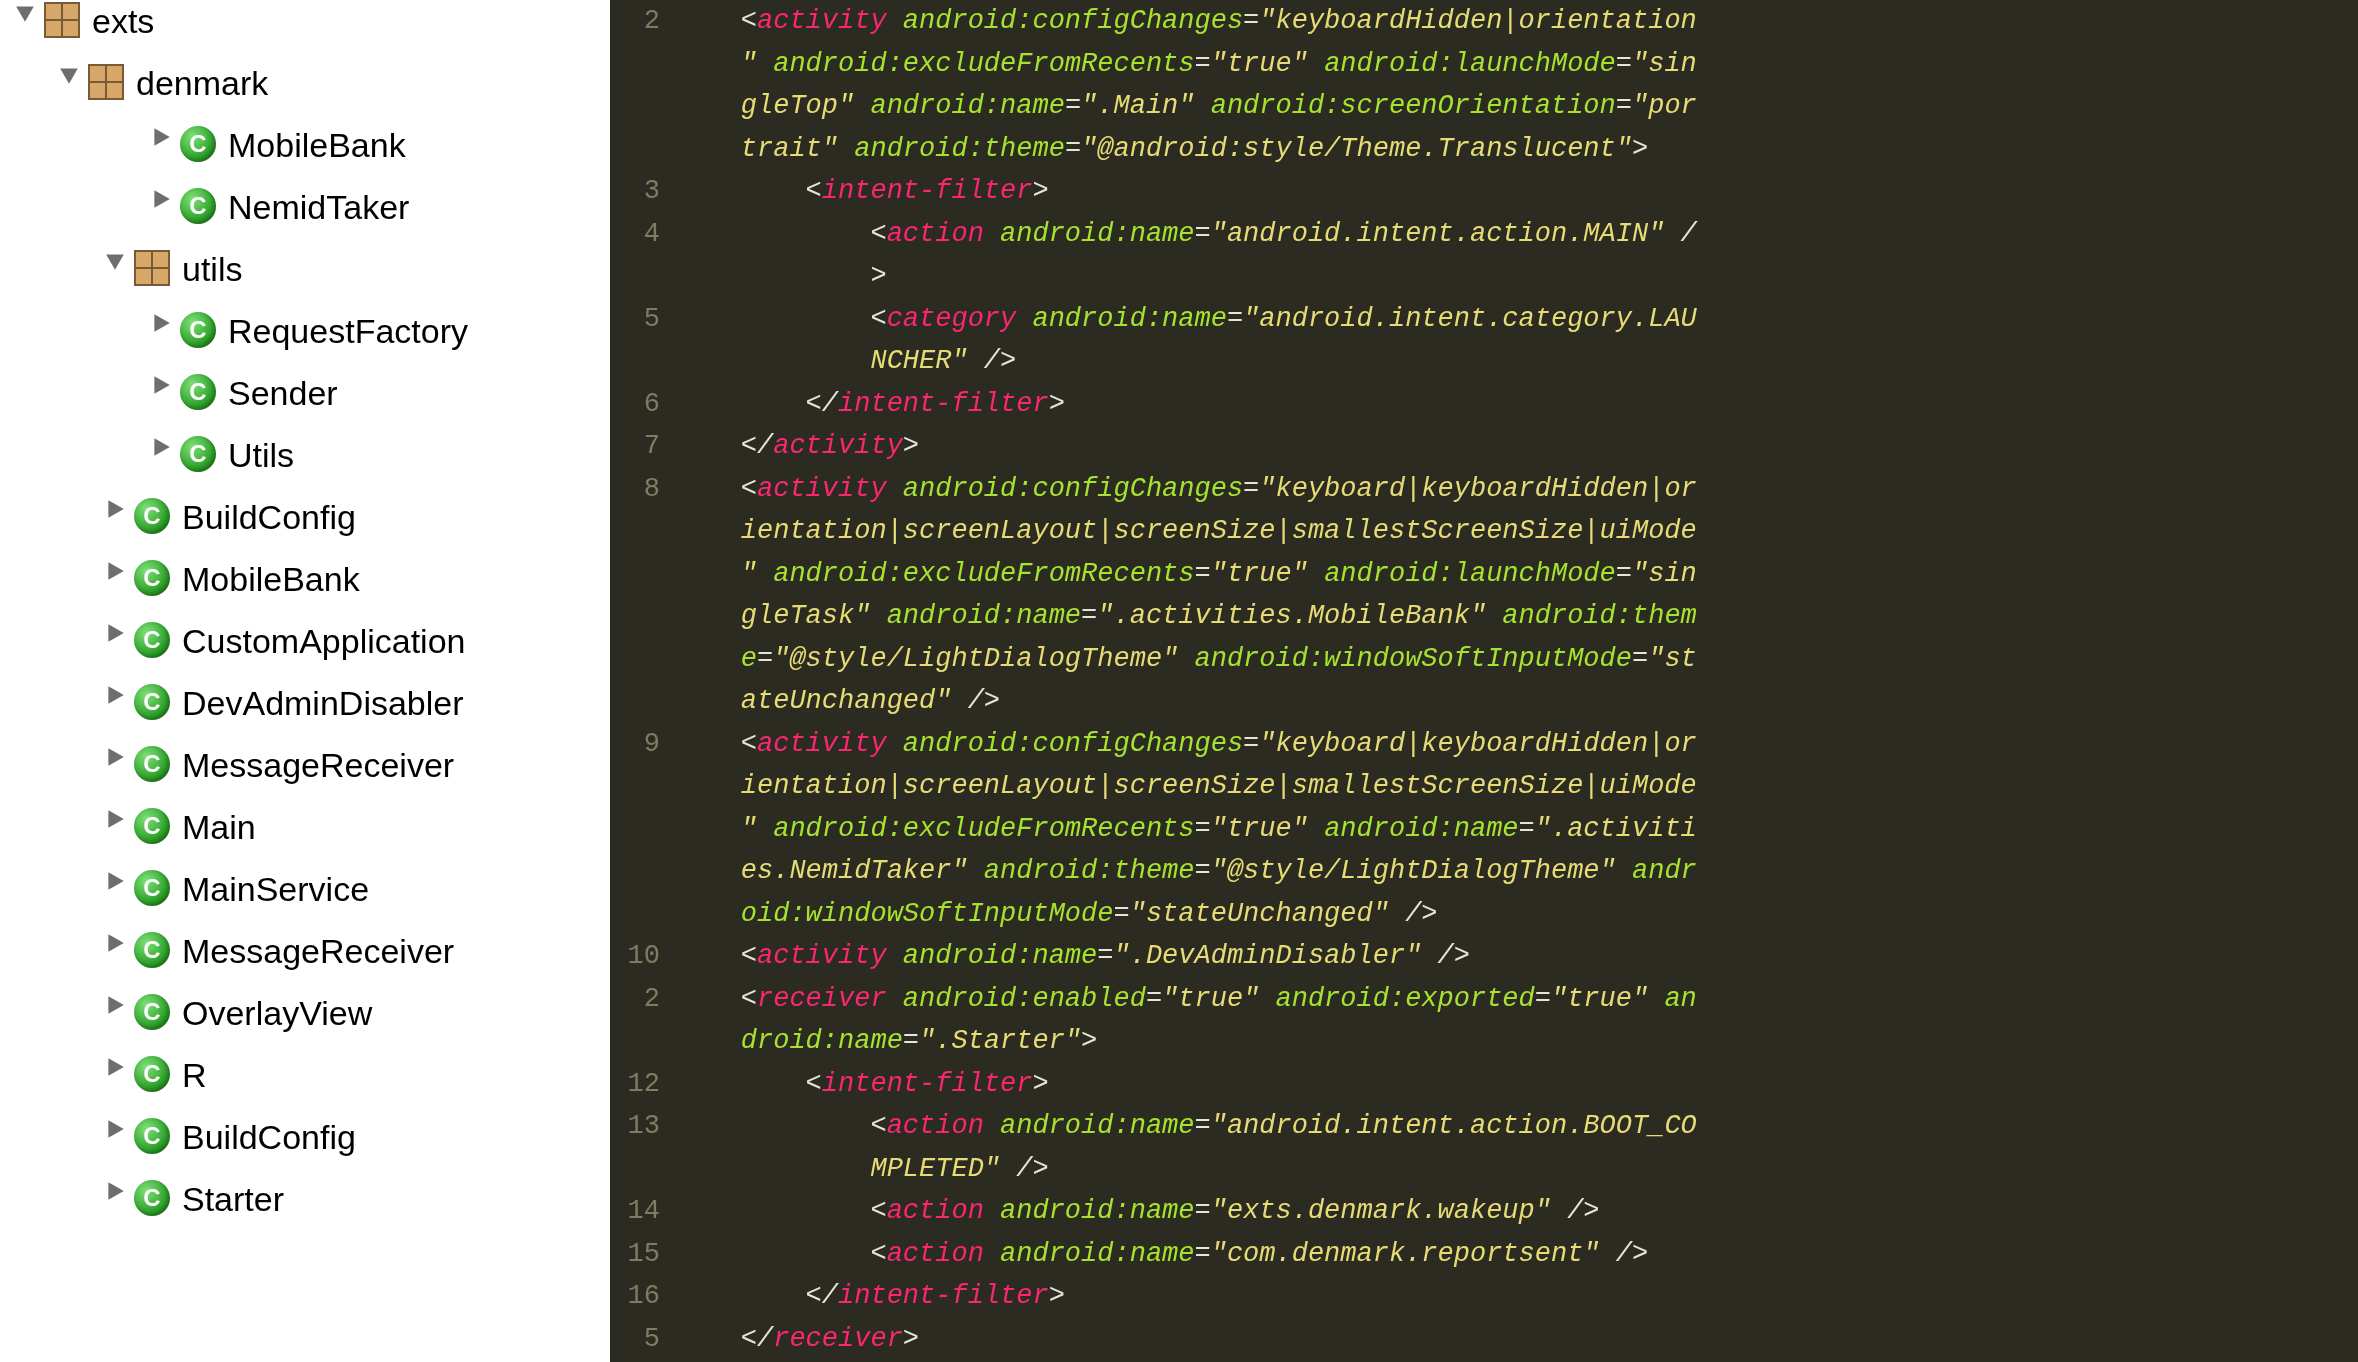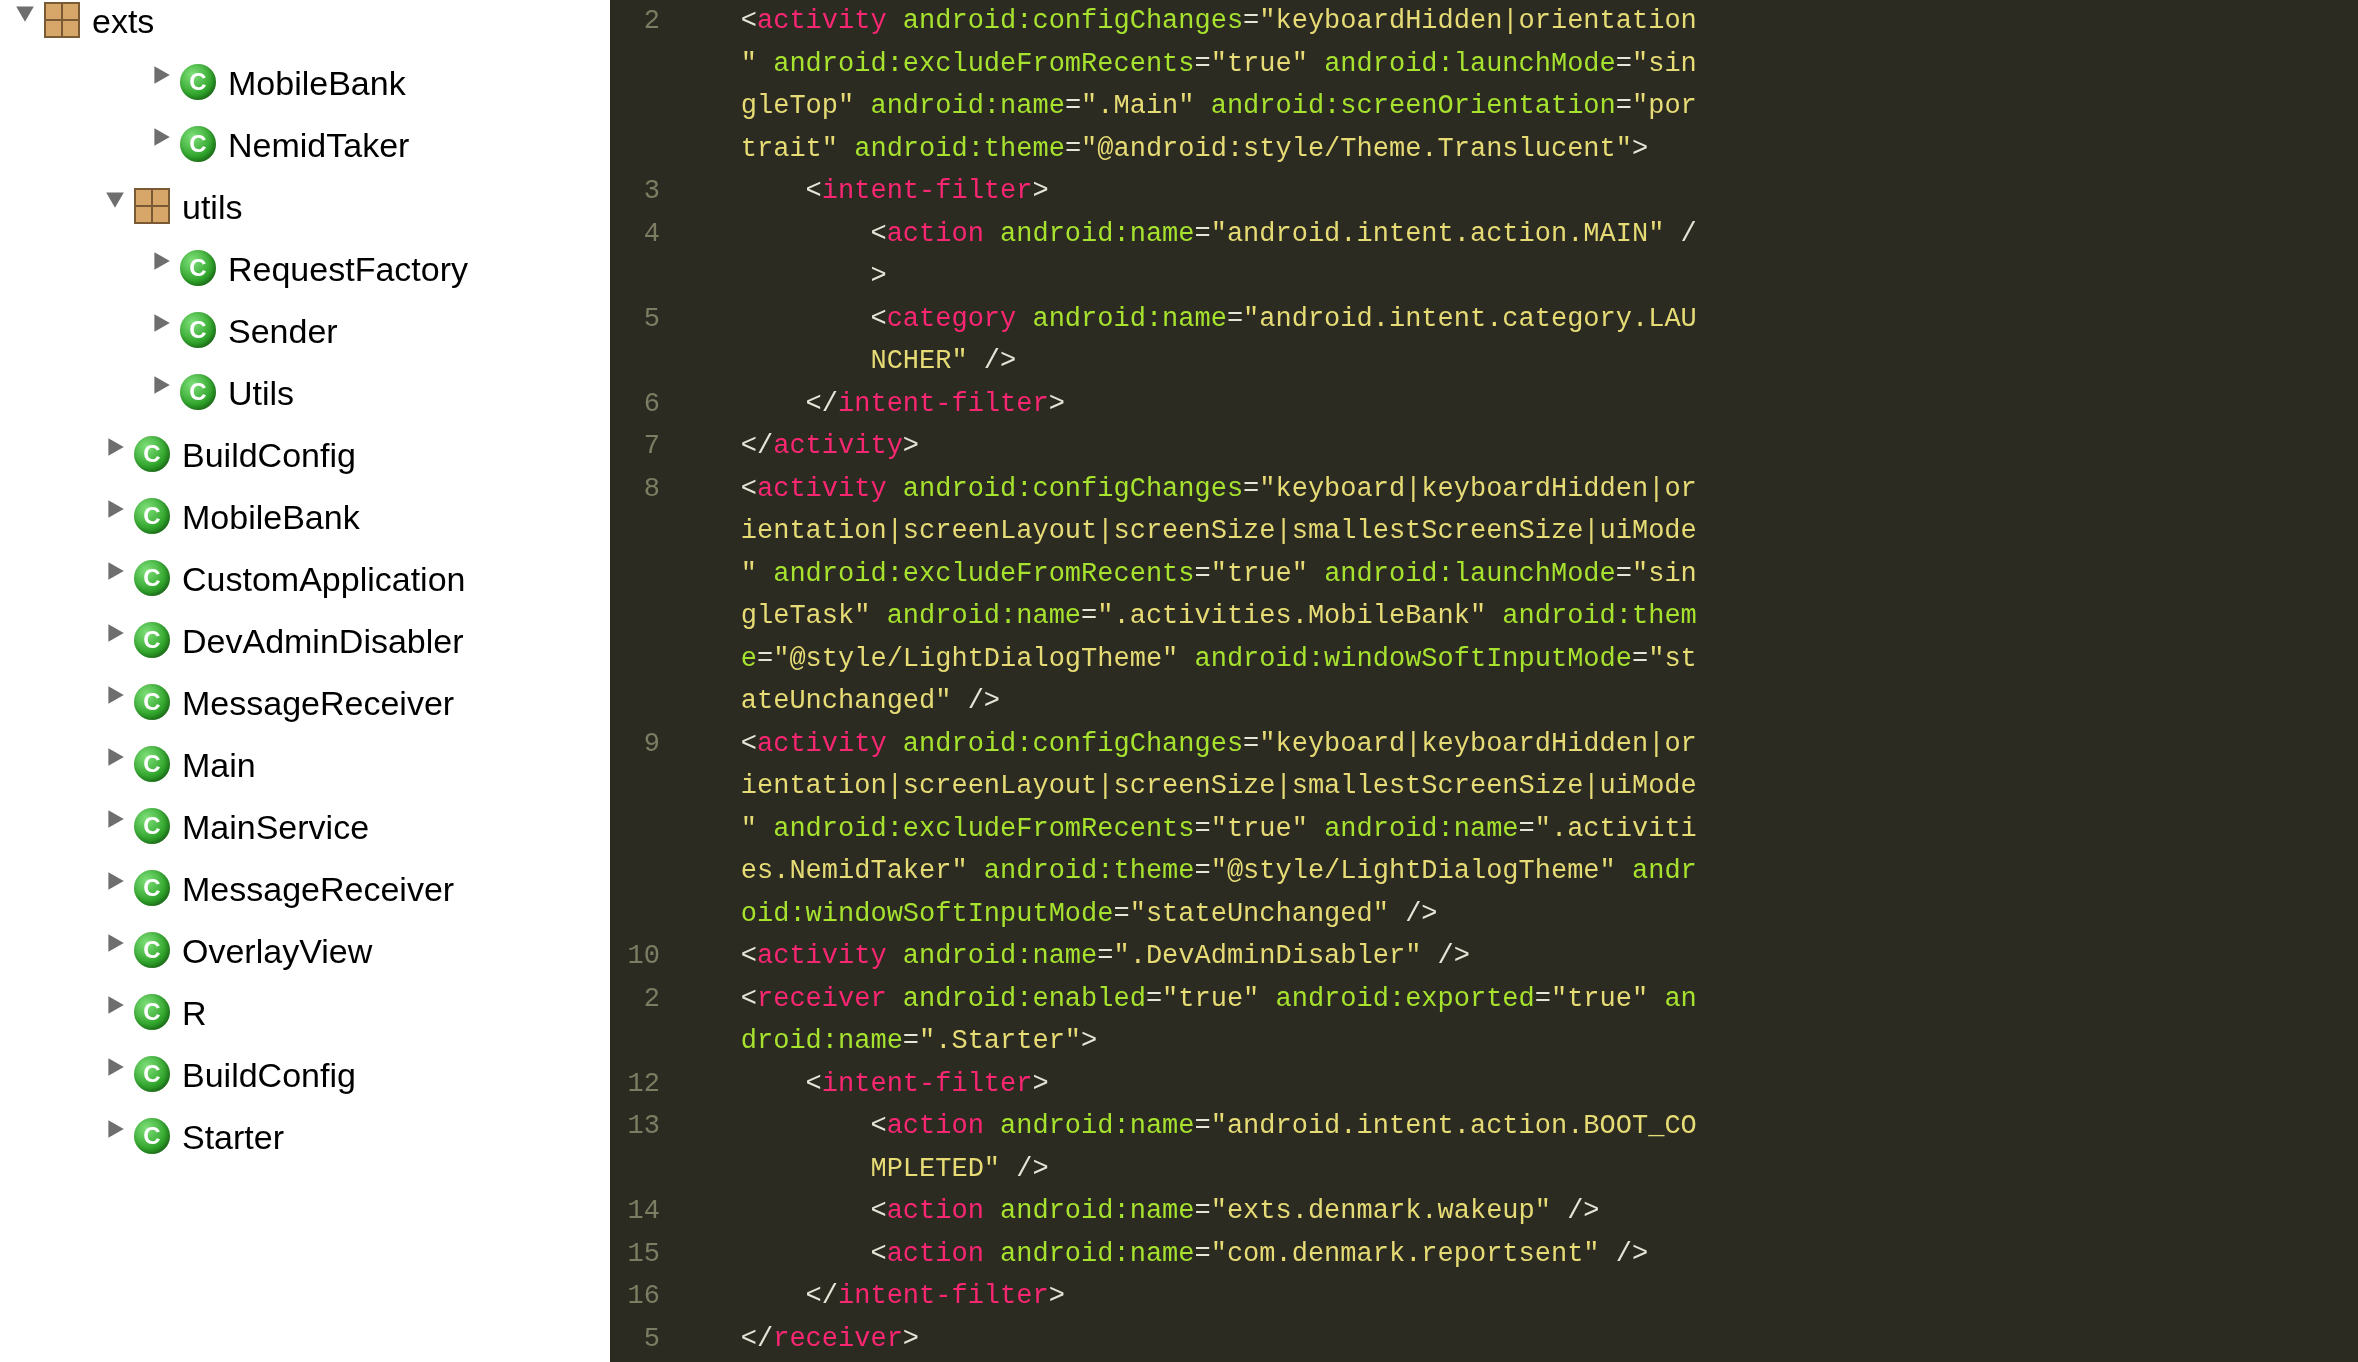--- a/index.html
+++ b/index.html
@@ -87,20 +87,21 @@
     padding-right: 16px;
     flex-shrink: 0;
     user-select: none;
   }
   .gutter div { height: 42.5px; }
   .code {
     flex: 1;
     color: #e6e6d8;
     white-space: pre;
     overflow: hidden;
+    font-style: italic;
   }
   .code-line { height: 42.5px; }
   .tag   { color: #f92672; }
   .attr  { color: #a6e22e; }
   .op    { color: #e6e6d8; }
   .str   { color: #e6db74; }
   .pun   { color: #e6e6d8; }
 </style>
 </head>
 <body>
@@ -108,20 +109,29 @@
 <div class="tree-panel" id="tree-root">
     <div class="tree-node indent-0">
       <span class="tree-arrow">
         <svg viewBox="0 0 10 10" width="22" height="22">
           <polygon points="1,2 9,2 5,9" fill="#6e6e6e"></polygon>
         </svg>
       </span>
       <span class="icon icon-pkg"></span>
       <span class="tree-label">exts</span>
     </div>
+    <div class="tree-node indent-1">
+      <span class="tree-arrow">
+        <svg viewBox="0 0 10 10" width="22" height="22">
+          <polygon points="1,2 9,2 5,9" fill="#6e6e6e"></polygon>
+        </svg>
+      </span>
+      <span class="icon icon-pkg"></span>
+      <span class="tree-label">denmark</span>
+    </div>
     <div class="tree-node indent-3">
       <span class="tree-arrow">
         <svg viewBox="0 0 10 10" width="22" height="22">
           <polygon points="2,1 9,5 2,9" fill="#6e6e6e"></polygon>
         </svg>
       </span>
       <span class="icon icon-class">C</span>
       <span class="tree-label">MobileBank</span>
     </div>
     <div class="tree-node indent-3">

